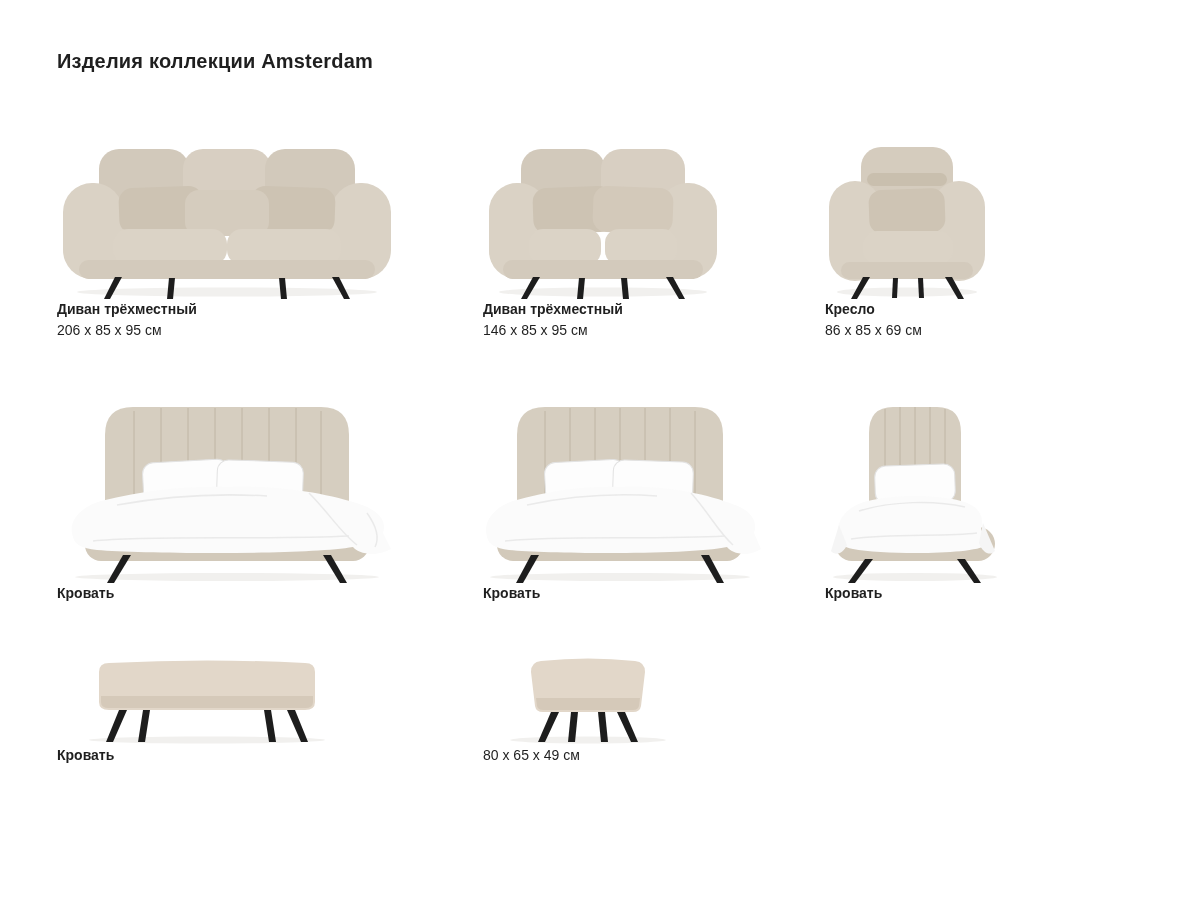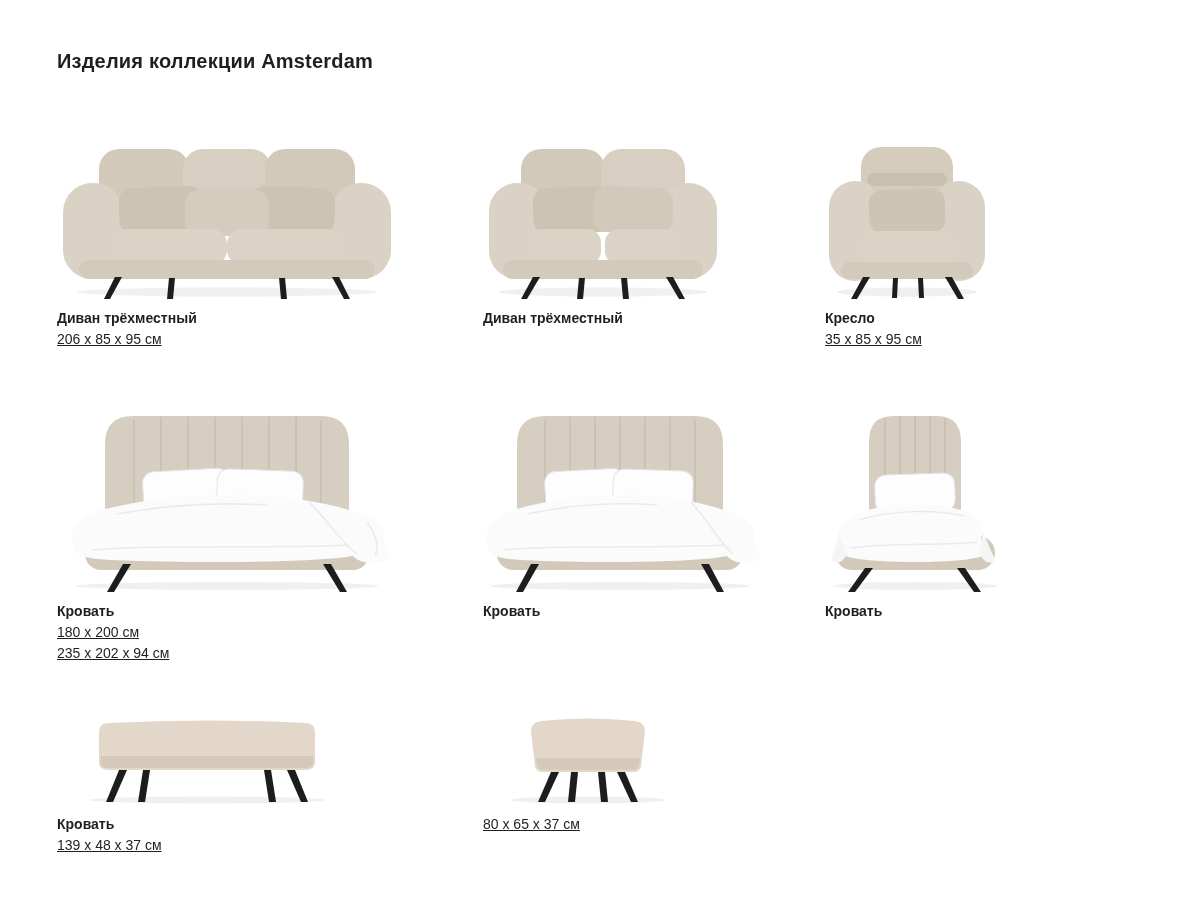--- a/index.html
+++ b/index.html
@@ -7,23 +7,23 @@
     font-family:"Liberation Sans","DejaVu Sans",sans-serif; color:#1f1f1f; }
   .page { padding:50px 36px 0 57px; }
   .page-title { font-size:20px; font-weight:700; letter-spacing:.2px; margin-bottom:56px; }
   .row { display:grid; grid-template-columns:426px 342px 1fr; align-items:start; }
   .row1 { margin-bottom:52px; }
   .row2 { margin-bottom:46px; }
   .fig { display:flex; align-items:flex-end; }
   .fig-r1 { height:170px; }
   .fig-r2 { height:190px; }
   .fig-r3 { height:95px; }
-  .label { margin-top:9px; font-size:14px; font-weight:500; line-height:21px; }
+  .label { font-size:14px; font-weight:500; line-height:21px; }
   .name { font-weight:600; }
-  .dims { white-space:pre-line;text-decoration:underline; }
+  .dims { white-space:pre-line; }
   svg { display:block; }
   .ml-bed160 { margin-left:-8px; }
 </style>
 </head>
 <body>
 
 <div class="page">
 
   <div class="page-title">Изделия коллекции Amsterdam</div>
 
@@ -70,20 +70,21 @@
           <rect x="122" y="100" width="72" height="36" rx="14" fill="#dbd3c6"></rect>
           <rect x="20" y="131" width="200" height="19" rx="9.5" fill="#d3cabc"></rect>
           <path d="M50 148 L57 148 L44 170 L38 170 Z" fill="#1d1d1d"></path>
           <path d="M96 149 L102 149 L100 170 L94 170 Z" fill="#1d1d1d"></path>
           <path d="M183 148 L190 148 L202 170 L196 170 Z" fill="#1d1d1d"></path>
           <path d="M138 149 L144 149 L146 170 L140 170 Z" fill="#1d1d1d"></path>
         </svg>
       </div>
       <div class="label">
         <div class="name">Диван трёхместный</div>
+        <div class="dims">146 x 85 x 95 см</div>
       </div>
     </div>
 
     <div class="cell">
       <div class="fig fig-r1">
         <svg width="165" height="170" viewBox="0 0 165 170">
           <ellipse cx="82" cy="163" rx="70" ry="4.5" fill="#f1f0ee"></ellipse>
           <rect x="36" y="18" width="92" height="76" rx="20" fill="#d5ccbe"></rect>
           <rect x="42" y="44" width="80" height="13" rx="6.5" fill="#c9bfae"></rect>
           <rect x="4" y="52" width="52" height="100" rx="26" fill="#dad2c5"></rect>
@@ -92,21 +93,21 @@
           <rect x="38" y="102" width="90" height="34" rx="14" fill="#dbd3c6"></rect>
           <rect x="16" y="133" width="132" height="17" rx="8.5" fill="#d3cabc"></rect>
           <path d="M38 148 L45 148 L32 170 L26 170 Z" fill="#1d1d1d"></path>
           <path d="M120 148 L127 148 L139 170 L133 170 Z" fill="#1d1d1d"></path>
           <path d="M68 149 L73 149 L72 169 L67 169 Z" fill="#1d1d1d"></path>
           <path d="M93 149 L98 149 L99 169 L94 169 Z" fill="#1d1d1d"></path>
         </svg>
       </div>
       <div class="label">
         <div class="name">Кресло</div>
-        <div class="dims">35 x 85 x 95 см</div>
+        <div class="dims">86 x 85 x 69 см</div>
       </div>
     </div>
   </div>
 
   <div class="row row2">
 
     <div class="cell">
       <div class="fig fig-r2">
         <svg width="340" height="190" viewBox="0 0 340 190">
           <ellipse cx="170" cy="184" rx="152" ry="4" fill="#f1f0ee"></ellipse>
@@ -132,22 +133,20 @@
           <g fill="none" stroke="#eaeaea" stroke-width="1.5">
             <path d="M60 112 C 110 103, 160 100, 210 103"></path>
             <path d="M36 148 C 90 142, 210 147, 292 143"></path>
             <path d="M252 100 C 272 120, 284 140, 300 152"></path>
             <path d="M310 120 C 320 134, 322 146, 318 154"></path>
           </g>
         </svg>
       </div>
       <div class="label">
         <div class="name">Кровать</div>
-        <div class="dims">180 x 200 см
-235 x 202 x 94 см</div>
       </div>
     </div>
 
     <div class="cell">
       <div class="fig fig-r2 ml-bed160">
         <svg width="290" height="190" viewBox="0 0 290 190">
           <ellipse cx="145" cy="184" rx="130" ry="4" fill="#f1f0ee"></ellipse>
           <path d="M42 140 L42 42 Q42 14 70 14 L220 14 Q248 14 248 42 L248 140 Z" fill="#d6cec0"></path>
           <g stroke="#c2b8a7" stroke-width="1.3" opacity="0.85">
             <line x1="70" y1="18" x2="70" y2="104"></line>
@@ -219,37 +218,36 @@
           <path d="M42 22 Q42 13 52 13 Q150 8 248 13 Q258 13 258 22 L258 52 Q258 60 248 60 L52 60 Q42 60 42 52 Z" fill="#e2d7c9"></path>
           <path d="M44 46 L256 46 L256 52 Q256 58 248 58 L52 58 Q44 58 44 52 Z" fill="#d5c9b9"></path>
           <path d="M62 60 L70 60 L56 92 L49 92 Z" fill="#1d1d1d"></path>
           <path d="M86 60 L93 60 L88 92 L81 92 Z" fill="#1d1d1d"></path>
           <path d="M230 60 L238 60 L251 92 L244 92 Z" fill="#1d1d1d"></path>
           <path d="M207 60 L214 60 L219 92 L212 92 Z" fill="#1d1d1d"></path>
         </svg>
       </div>
       <div class="label">
         <div class="name">Кровать</div>
-        <div class="dims">139 x 48 x 37 см</div>
       </div>
     </div>
 
     <div class="cell">
       <div class="fig fig-r3">
         <svg width="210" height="95" viewBox="0 0 210 95">
           <ellipse cx="105" cy="90" rx="78" ry="3.5" fill="#f1f0ee"></ellipse>
           <path d="M48 22 Q48 12 58 11 Q105 6 152 11 Q162 12 162 22 L158 56 Q157 62 150 62 L60 62 Q53 62 52 56 Z" fill="#e2d7c9"></path>
           <path d="M53 48 L157 48 L156 56 Q155 60 150 60 L60 60 Q55 60 54 56 Z" fill="#d5c9b9"></path>
           <path d="M68 62 L76 62 L62 92 L55 92 Z" fill="#1d1d1d"></path>
           <path d="M88 62 L95 62 L92 92 L85 92 Z" fill="#1d1d1d"></path>
           <path d="M134 62 L142 62 L155 92 L148 92 Z" fill="#1d1d1d"></path>
           <path d="M115 62 L122 62 L125 92 L118 92 Z" fill="#1d1d1d"></path>
         </svg>
       </div>
       <div class="label">
-        <div class="dims">80 x 65 x 37 см</div>
+        <div class="dims">80 x 65 x 49 см</div>
       </div>
     </div>
 
     <div class="cell"></div>
   </div>
 
 </div>
 
 </body></html>

